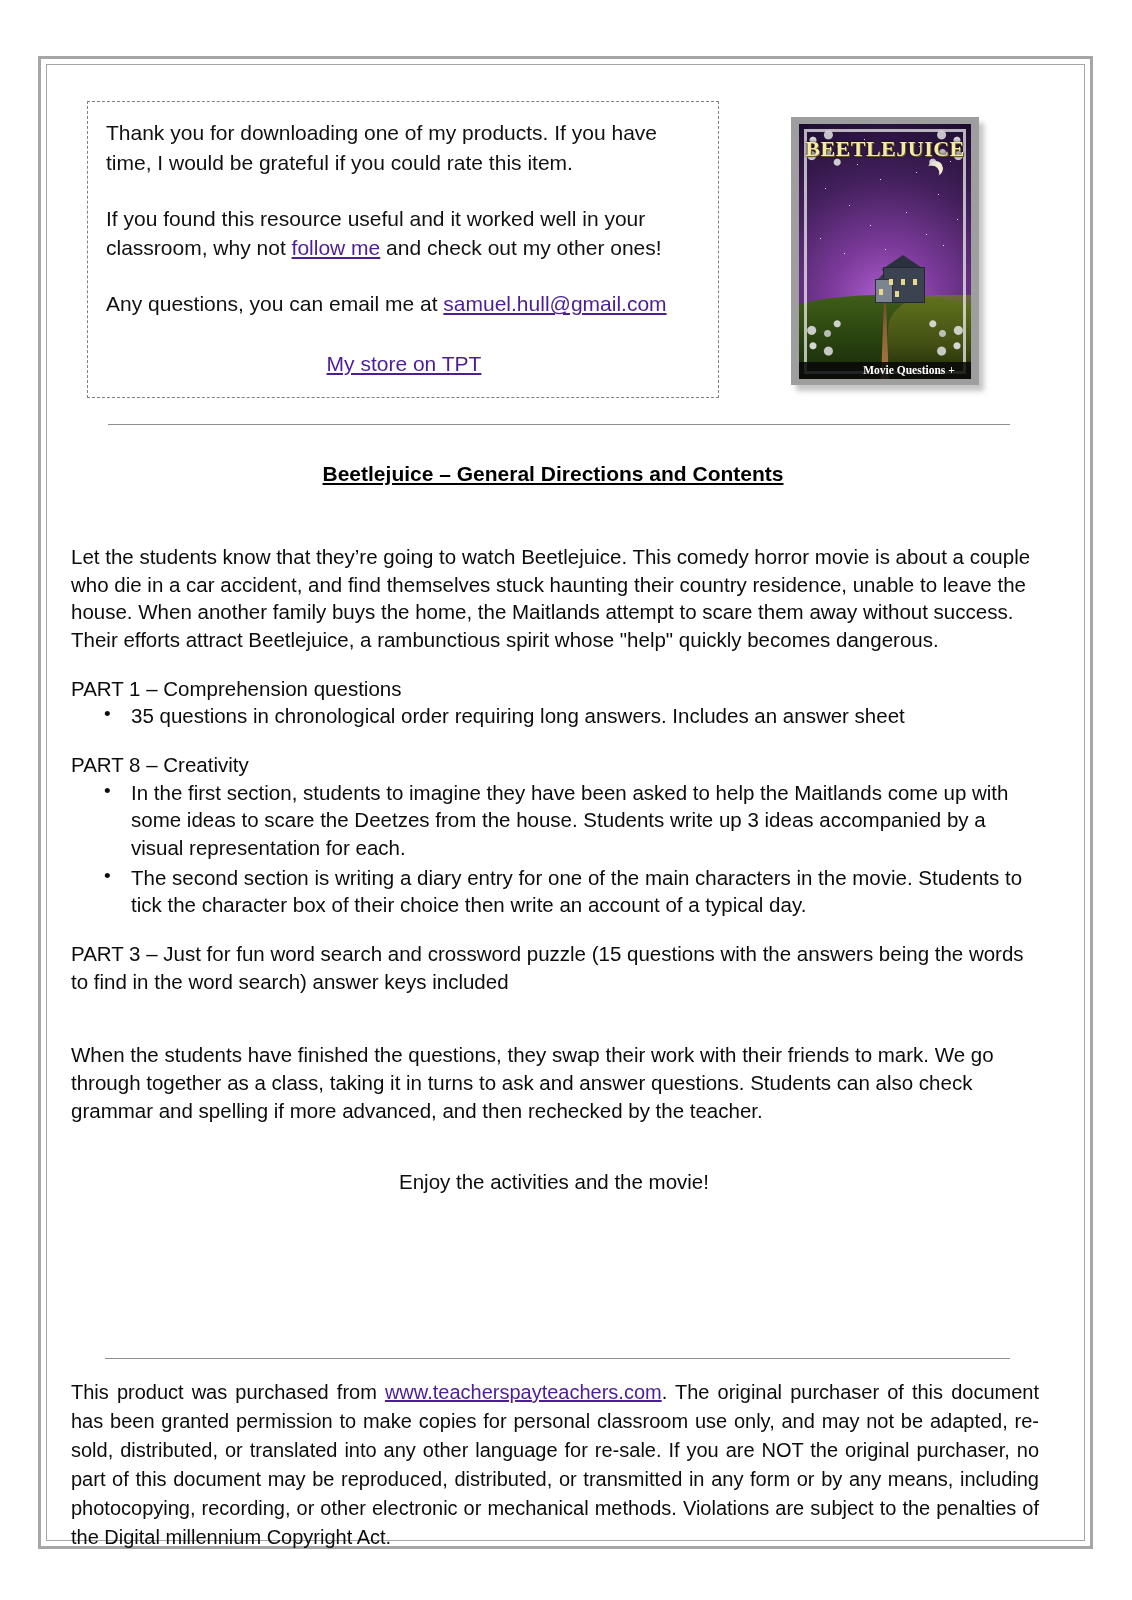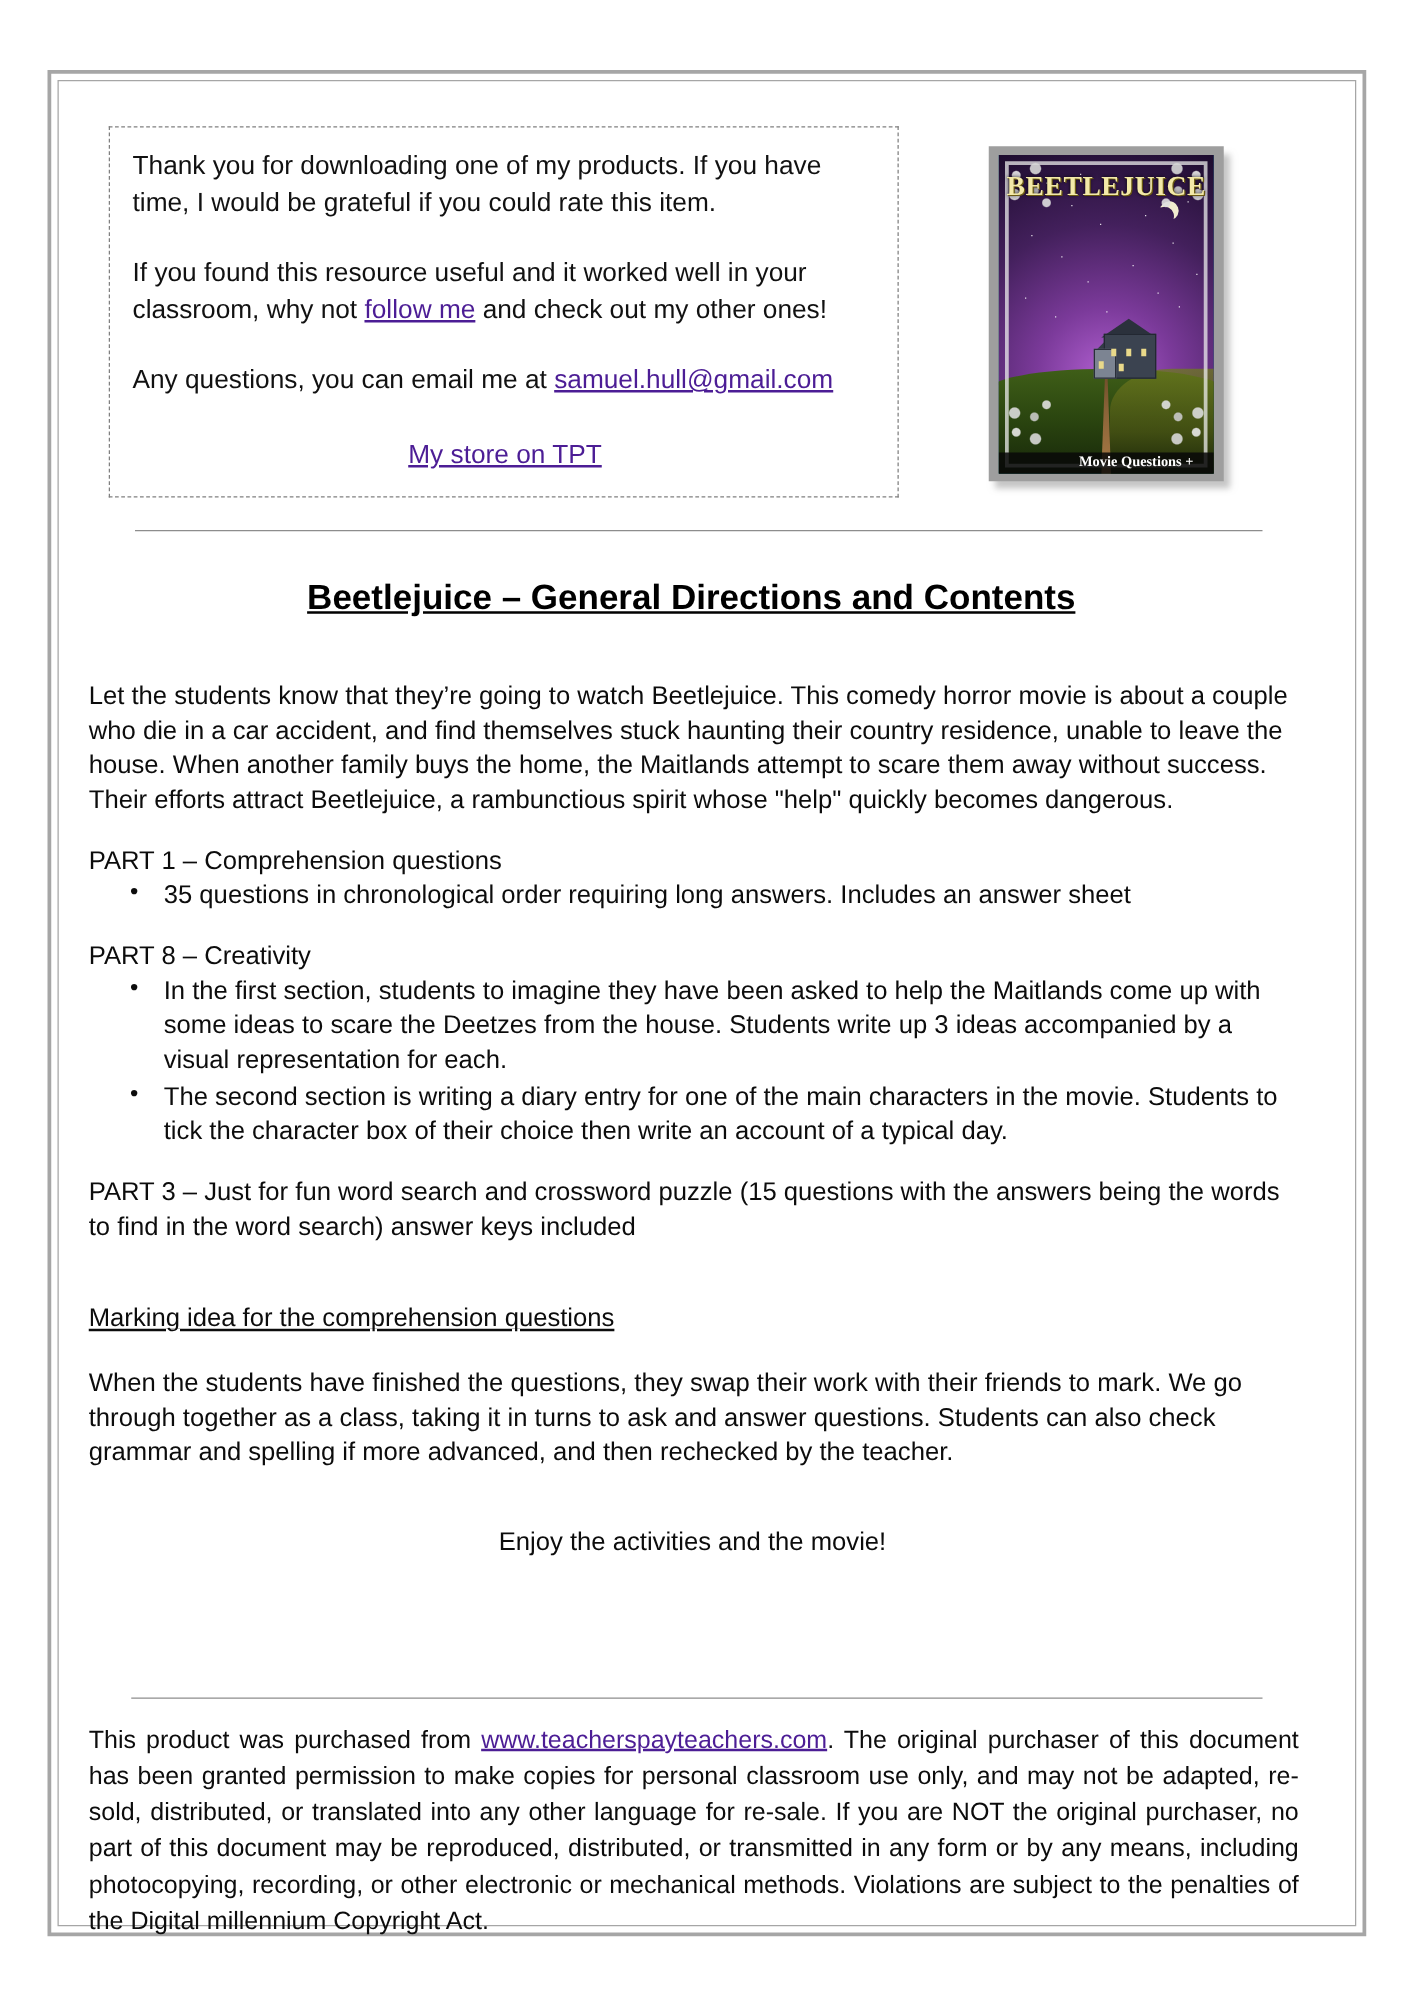--- a/index.html
+++ b/index.html
@@ -261,21 +261,21 @@
     border-top: 1px solid #bdbdbd;
   }
 
   
   .doc-heading {
     position: absolute;
     left: 0;
     top: 372px;
     width: 970px;
     text-align: center;
-    font-size: 28px;
+    font-size: 21px;
     font-weight: bold;
     text-decoration: underline;
     color: #000;
   }
   .body-block {
     position: absolute;
     left: 3px;
     top: 425px;
     width: 966px;
     margin-top: 28px;
@@ -410,21 +410,20 @@
     </ul>
 
     <p class="tight">PART 8 – Creativity</p>
     <ul class="bullets">
       <li>In the first section, students to imagine they have been asked to help the Maitlands come up with some ideas to scare the Deetzes from the house. Students write up 3 ideas accompanied by a visual representation for each.</li>
       <li>The second section is writing a diary entry for one of the main characters in the movie. Students to tick the character box of their choice then write an account of a typical day.</li>
     </ul>
 
     <p style="margin-bottom:46px">PART 3 – Just for fun word search and crossword puzzle (15 questions with the answers being the words to find in the word search) answer keys included</p>
 
-    <p style="margin-bottom:24px"><span class="underline-head">Marking idea for the comprehension questions</span></p>
 
     <p style="margin-bottom:44px">When the students have finished the questions, they swap their work with their friends to mark. We go through together as a class, taking it in turns to ask and answer questions. Students can also check grammar and spelling if more advanced, and then rechecked by the teacher.</p>
 
     <p class="center-line">Enjoy the activities and the movie!</p>
   </div>
 
   <hr class="doc-rule rule-footer">
 
   <div class="footer-block">
     <p><span>This product was purchased from </span><span class="link">www.teacherspayteachers.com</span><span>. The original purchaser of this document has been granted permission to make copies for personal classroom use only, and may not be adapted, re-sold, distributed, or translated into any other language for re-sale. If you are NOT the original purchaser, no part of this document may be reproduced, distributed, or transmitted in any form or by any means, including photocopying, recording, or other electronic or mechanical methods. Violations are subject to the penalties of the Digital millennium Copyright Act.</span></p>

